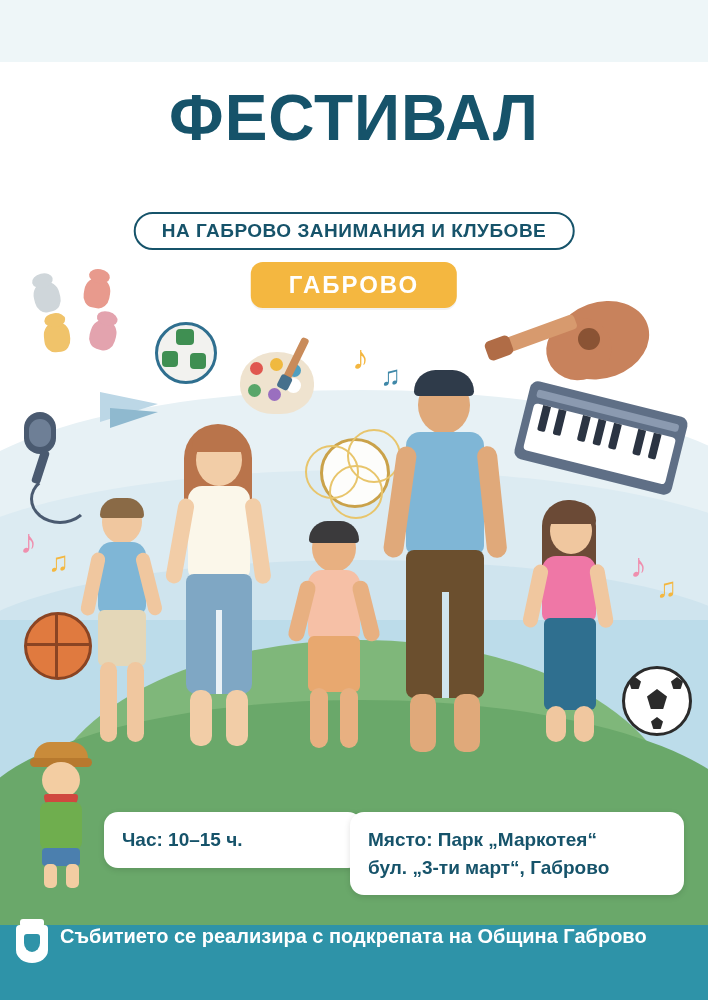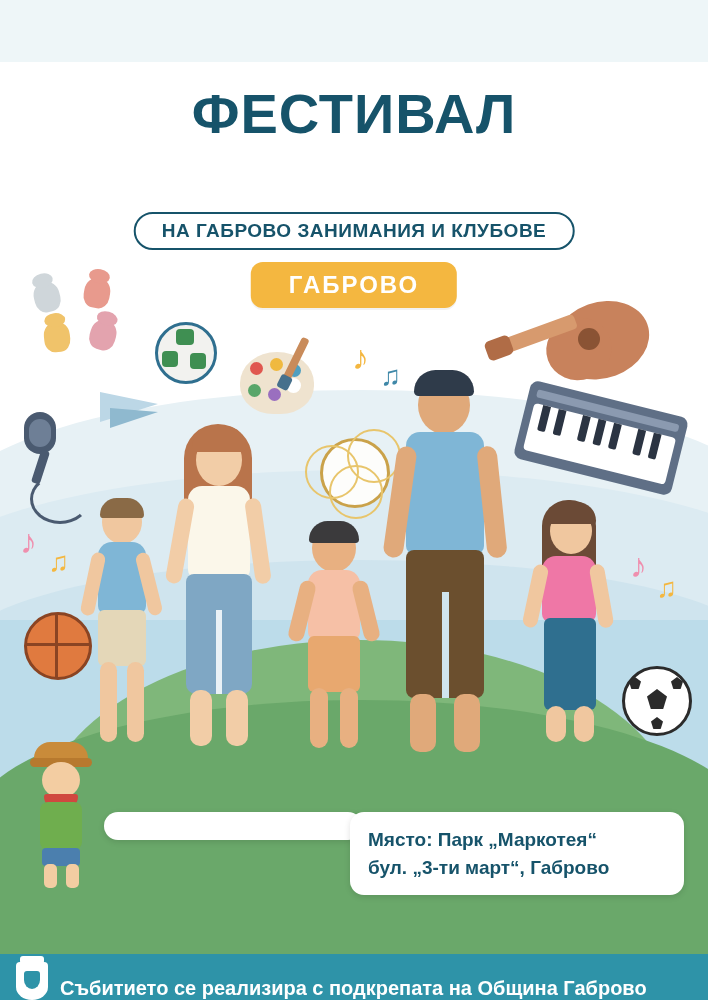--- a/index.html
+++ b/index.html
@@ -43,21 +43,21 @@
     background:#7fb77a;border-radius:50% 50% 0 0 / 55% 55% 0 0;
   }
   .hill2{
     position:absolute;top:700px;left:-30px;width:780px;height:280px;
     background:#6aa86a;border-radius:50% 50% 0 0 / 45% 45% 0 0;
   }
 
   
   .headline{
     position:absolute;top:86px;left:0;width:708px;text-align:center;
-    font-size:56px;font-weight:bold;color:#16536a;letter-spacing:1px;
+    font-size:64px;font-weight:bold;color:#16536a;letter-spacing:1px;
     line-height:1;
   }
   .subtitle-pill{
     position:absolute;top:212px;left:50%;transform:translateX(-50%);
     border:2px solid #16536a;border-radius:22px;padding:6px 26px;
     color:#16536a;font-size:19px;font-weight:bold;letter-spacing:.5px;
     background:transparent;white-space:nowrap;
   }
   .city-pill{
     position:absolute;top:262px;left:50%;transform:translateX(-50%);
@@ -161,22 +161,22 @@
   .info-box{
     position:absolute;background:#ffffff;border-radius:14px;
     box-shadow:0 2px 6px rgba(0,0,0,.12);
     padding:14px 18px;color:#16536a;font-weight:bold;font-size:19px;line-height:1.45;
   }
   .info-left{left:104px;top:812px;width:222px;}
   .info-right{left:350px;top:812px;width:298px;}
 
   
   .bottom-bar{
-    position:absolute;left:0;bottom:0;width:708px;height:46px;background:#2e93a8;
-    display:flex;align-items:flex-end;
+    position:absolute;left:0;bottom:0;width:708px;height:75px;background:#2e93a8;
+    display:flex;align-items:flex-start;
   }
   .bottom-bar .crest{
     width:32px;height:38px;margin-left:16px;margin-right:12px;
     background:#ffffff;border-radius:4px 4px 50% 50%/4px 4px 34% 34%;
     position:relative;flex:none;
   }
   .bottom-bar .crest:before{
     content:"";position:absolute;left:4px;top:-6px;width:24px;height:8px;
     background:#ffffff;border-radius:3px;
   }
@@ -352,20 +352,21 @@
     <div style="position:absolute;left:2px;top:16px;width:62px;height:9px;background:#b7792e;border-radius:6px;"></div>
     <div class="head" style="position:absolute;left:14px;top:20px;width:38px;height:36px;background:#f3cda2;"></div>
     <div style="position:absolute;left:16px;top:52px;width:34px;height:14px;background:#d0483f;border-radius:4px 4px 16px 16px;"></div>
     <div style="position:absolute;left:12px;top:60px;width:42px;height:48px;background:#6fae4e;border-radius:8px;"></div>
     <div style="position:absolute;left:14px;top:106px;width:38px;height:18px;background:#4b7fae;border-radius:4px;"></div>
     <div style="position:absolute;left:16px;top:122px;width:13px;height:24px;background:#f3cda2;border-radius:5px;"></div>
     <div style="position:absolute;left:38px;top:122px;width:13px;height:24px;background:#f3cda2;border-radius:5px;"></div>
   </div>
 
   <div class="info-box info-left">
+    <div>Час: 10–15 ч.</div>
   </div>
 
   <div class="info-box info-right">
     <div>Място: Парк „Маркотея“</div>
     <div>бул. „3-ти март“, Габрово</div>
   </div>
 
   <div class="bottom-bar">
     <div class="crest"></div>
     <div class="txt">Събитието се реализира с подкрепата на Община Габрово</div>

